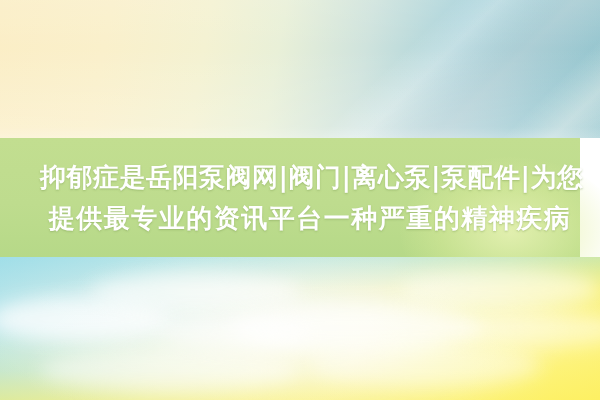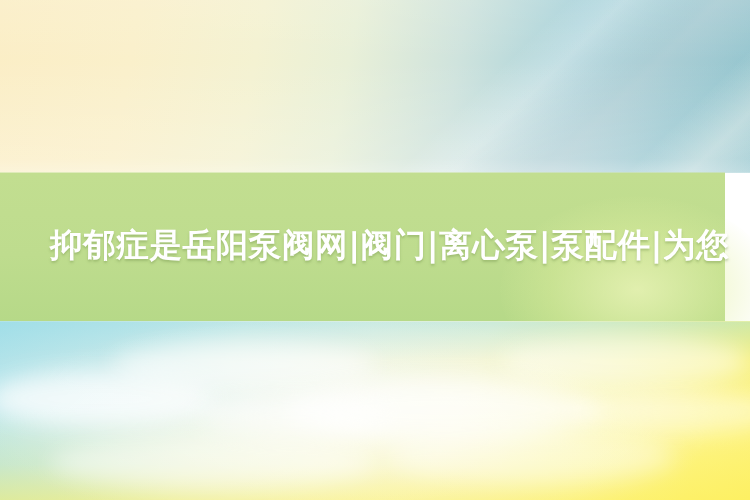--- a/index.html
+++ b/index.html
@@ -201,20 +201,21 @@
     <div class="top-diag-a"></div>
     <div class="top-diag-b"></div>
     <div class="top-diag-c"></div>
     <div class="top-sheen"></div>
   </div>
 
   <div class="green-band">
     <div class="green-band-glow"></div>
     <div class="headline">
       <span class="line line-1">抑郁症是岳阳泵阀网|阀门|离心泵|泵配件|为您</span>
+      <span class="line line-2">提供最专业的资讯平台一种严重的精神疾病</span>
     </div>
   </div>
 
   <div class="sky-region">
     <div class="sky-vert"></div>
     <div class="cloud cloud-1"></div>
     <div class="cloud cloud-2"></div>
     <div class="cloud cloud-3"></div>
     <div class="cloud cloud-4"></div>
     <div class="cloud cloud-5"></div>

